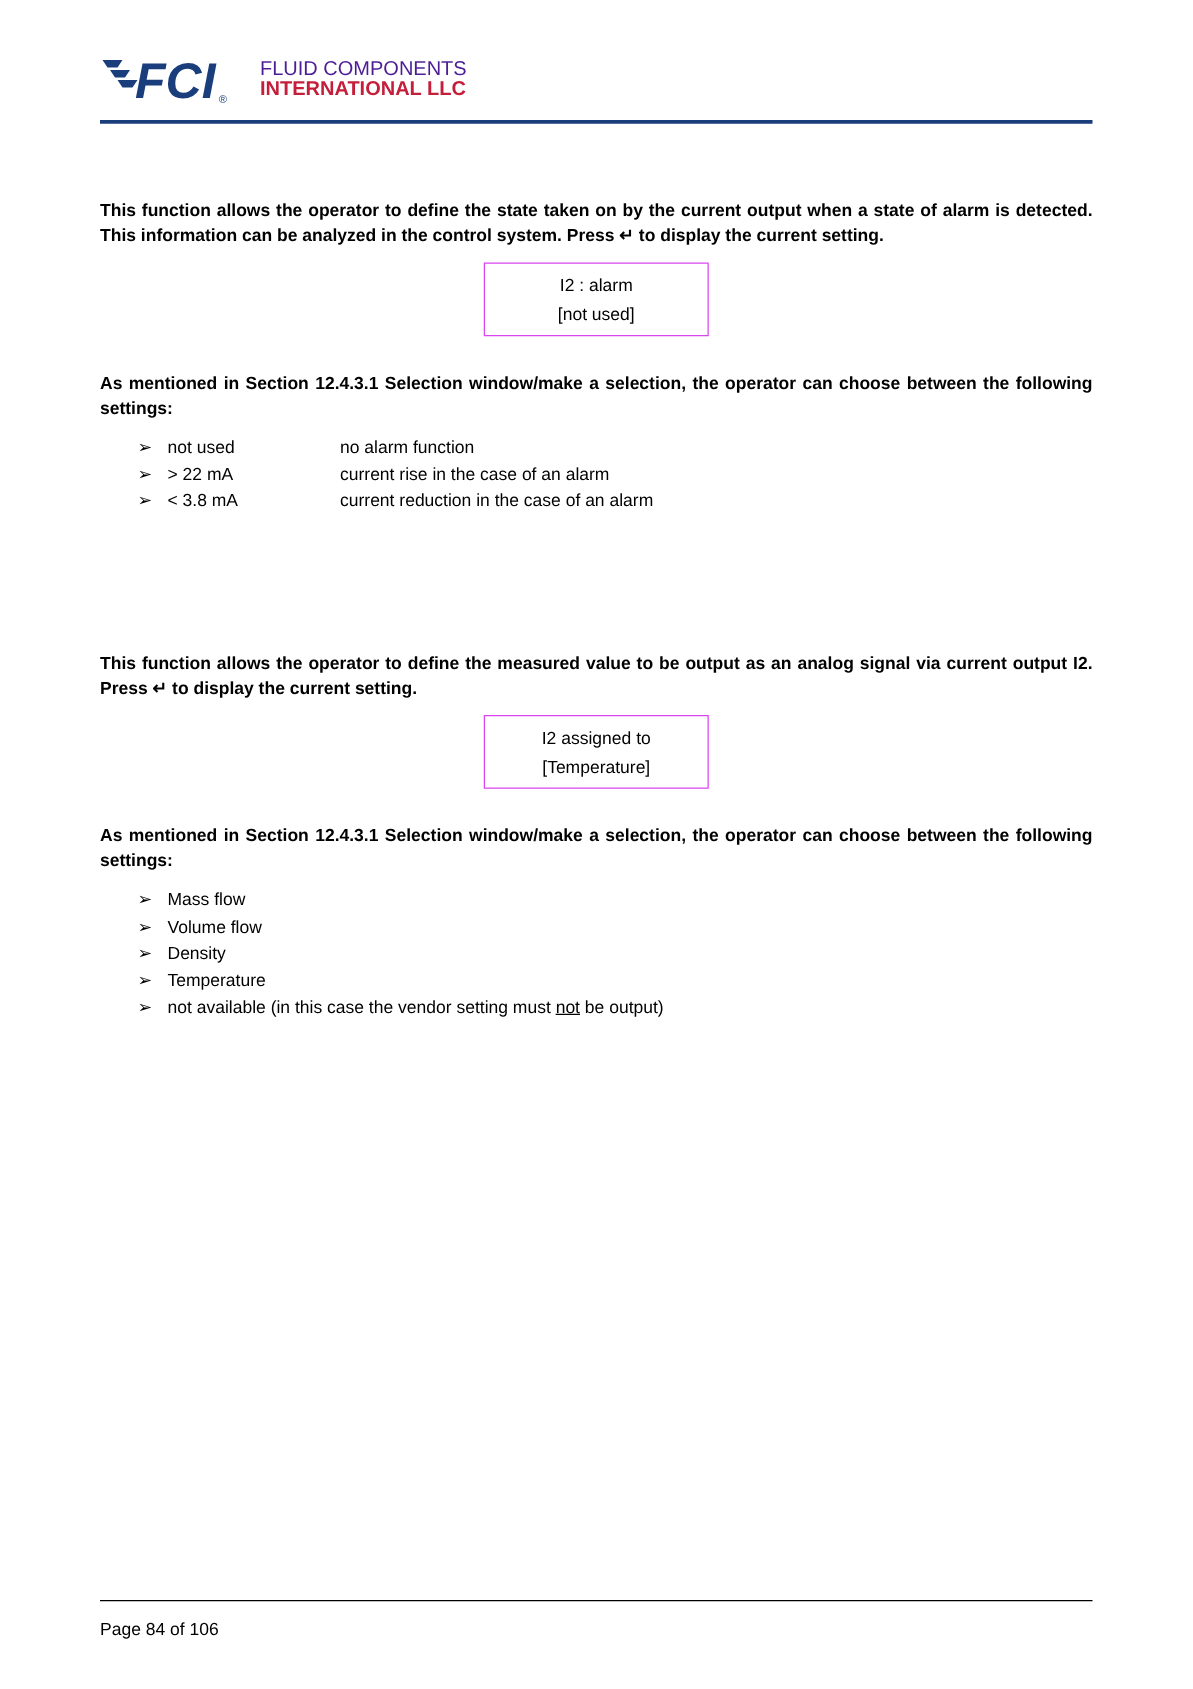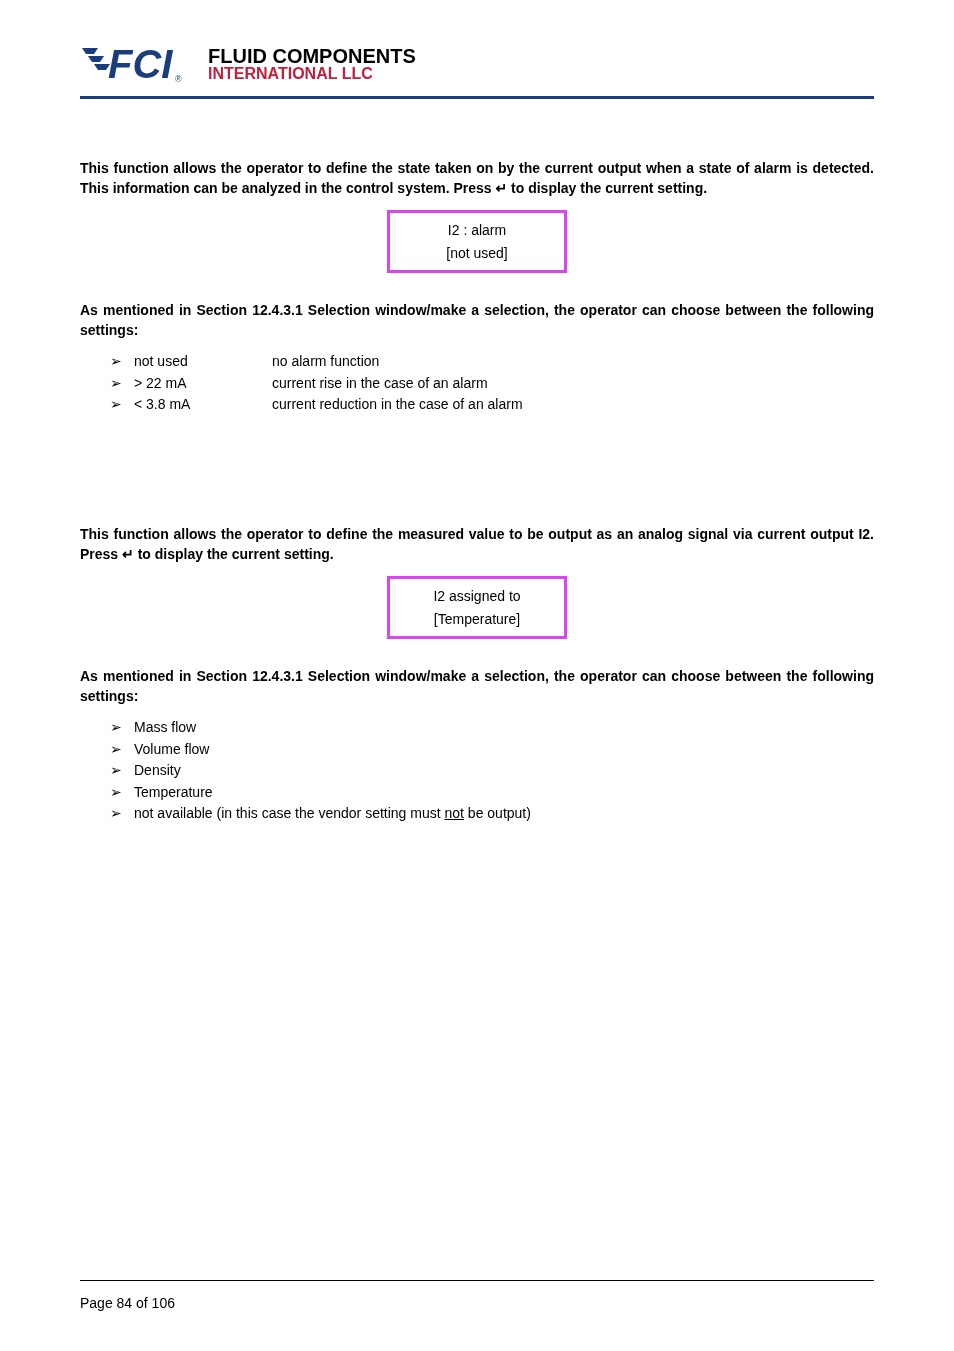--- a/index.html
+++ b/index.html
@@ -24,23 +24,23 @@
       display: flex;
       align-items: center;
       gap: 8px;
     }
     .logo-text {
       display: flex;
       flex-direction: column;
       line-height: 1;
     }
     .logo-line1 {
-      font-weight: 700;
-      font-size: 20px;
-      color: #000000;
+      font-weight: 400;
+      font-size: 16px;
+      color: #4c1d95;
       letter-spacing: 0px;
     }
     .logo-line2 {
       font-weight: 900;
       font-size: 16px;
       color: #c41e3a;
       letter-spacing: 0px;
     }
     .header-line {
       height: 3px;
@@ -49,21 +49,21 @@
     }
     .content {
       line-height: 1.4;
     }
     .para {
       margin-bottom: 12px;
       text-align: justify;
       font-weight: bold;
     }
     .display-box {
-      border: 3px solid #d946ef;
+      border: 1px solid #d946ef;
       width: 180px;
       margin: 10px auto 28px auto;
       padding: 6px 0;
       text-align: center;
       line-height: 1.6;
     }
     .bullet-list {
       margin-left: 30px;
       margin-bottom: 40px;
     }

